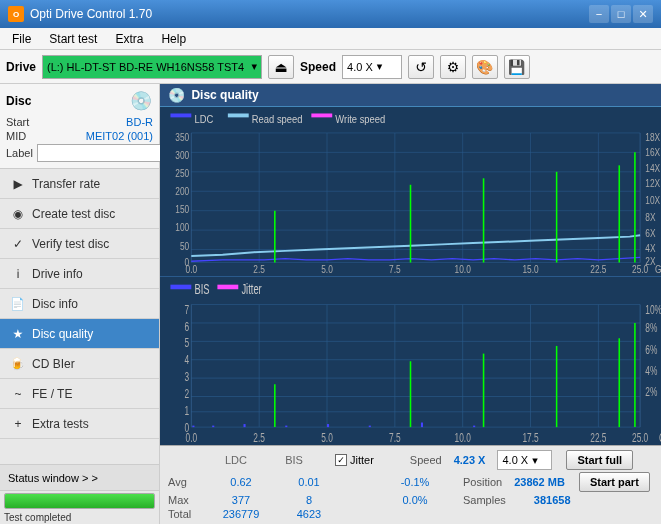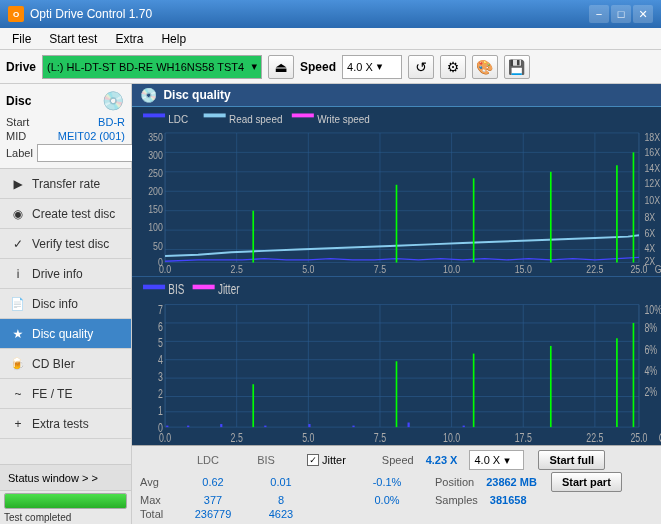--- a/index.html
+++ b/index.html
@@ -76,21 +76,21 @@
     }
     
     
     .main-layout {
       display: flex;
       height: calc(524px - 28px - 22px - 34px);
     }
     
     
     .sidebar {
-      width: 132px;
+      width: 160px;
       background: #e8e8e8;
       border-right: 1px solid #ccc;
       display: flex;
       flex-direction: column;
     }
     
     
     .disc-panel {
       background: #f5f5f5;
       border-bottom: 1px solid #ccc;
@@ -562,21 +562,21 @@
         <button class="start-btn" style="margin-left:6px;">Start part</button>
       </div>
 
       <div class="stats-row">
         <span class="stats-row-label">Max</span>
         <span class="stats-col">377</span>
         <span class="stats-col">8</span>
         <span style="width:30px;"></span>
         <span class="stats-col" style="color:#0066cc;">0.0%</span>
         <span style="color:#555; margin-left:10px;">Samples</span>
-        <span style="color:#0066cc; font-weight:bold; margin-left:4px;">381658</span>
+        <span style="color:#0066cc; font-weight:bold; margin-left:20px;">381658</span>
       </div>
 
       <div class="stats-row">
         <span class="stats-row-label">Total</span>
         <span class="stats-col">236779</span>
         <span class="stats-col">4623</span>
       </div>
     </div>
   </div>
 </div>

